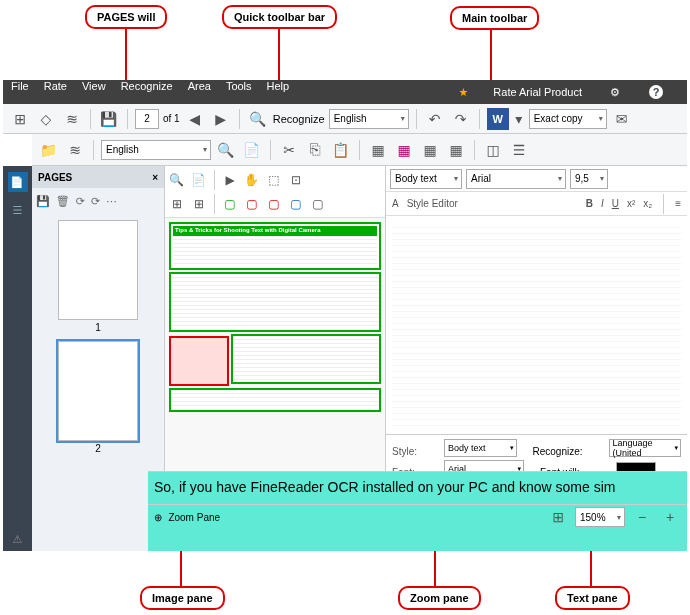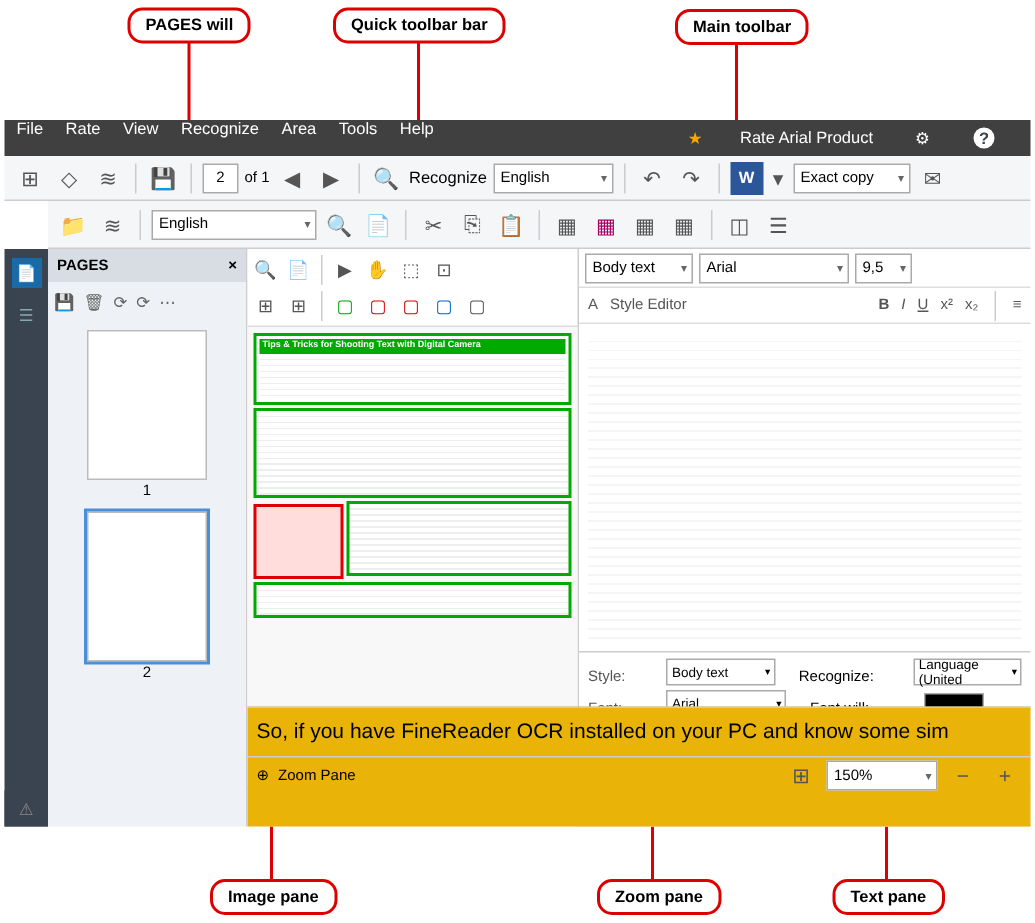--- a/index.html
+++ b/index.html
@@ -271,26 +271,26 @@
       <span class="iconbtn">↔</span>
       <div style="flex:1"></div>
       <span class="iconbtn">⛶</span>
       <div class="select" style="width:50px">50%</div>
       <span class="iconbtn">−</span>
       <span class="iconbtn">+</span>
     </div>
   </div>
 </div>
 
-<div style="position:absolute;left:165px;right:3px;bottom:64px;height:80px;background:#eab308;border-top:1px solid #ccc">
+<div style="position:absolute;left:148px;right:3px;bottom:64px;height:80px;background:#5eead4;border-top:1px solid #ccc">
   <div class="zoom-text">
     <div>So, if you have FineReader OCR installed on your PC and know some sim</div>
   </div>
   <div class="zoom-footer">
     <span>⊕</span>
     <span>Zoom Pane</span>
     <div class="spacer"></div>
     <span class="iconbtn">⊞</span>
-    <div class="select" style="width:74px">150%</div>
+    <div class="select" style="width:50px">150%</div>
     <span class="iconbtn">−</span>
     <span class="iconbtn">+</span>
   </div>
 </div>
 
 </body></html>

